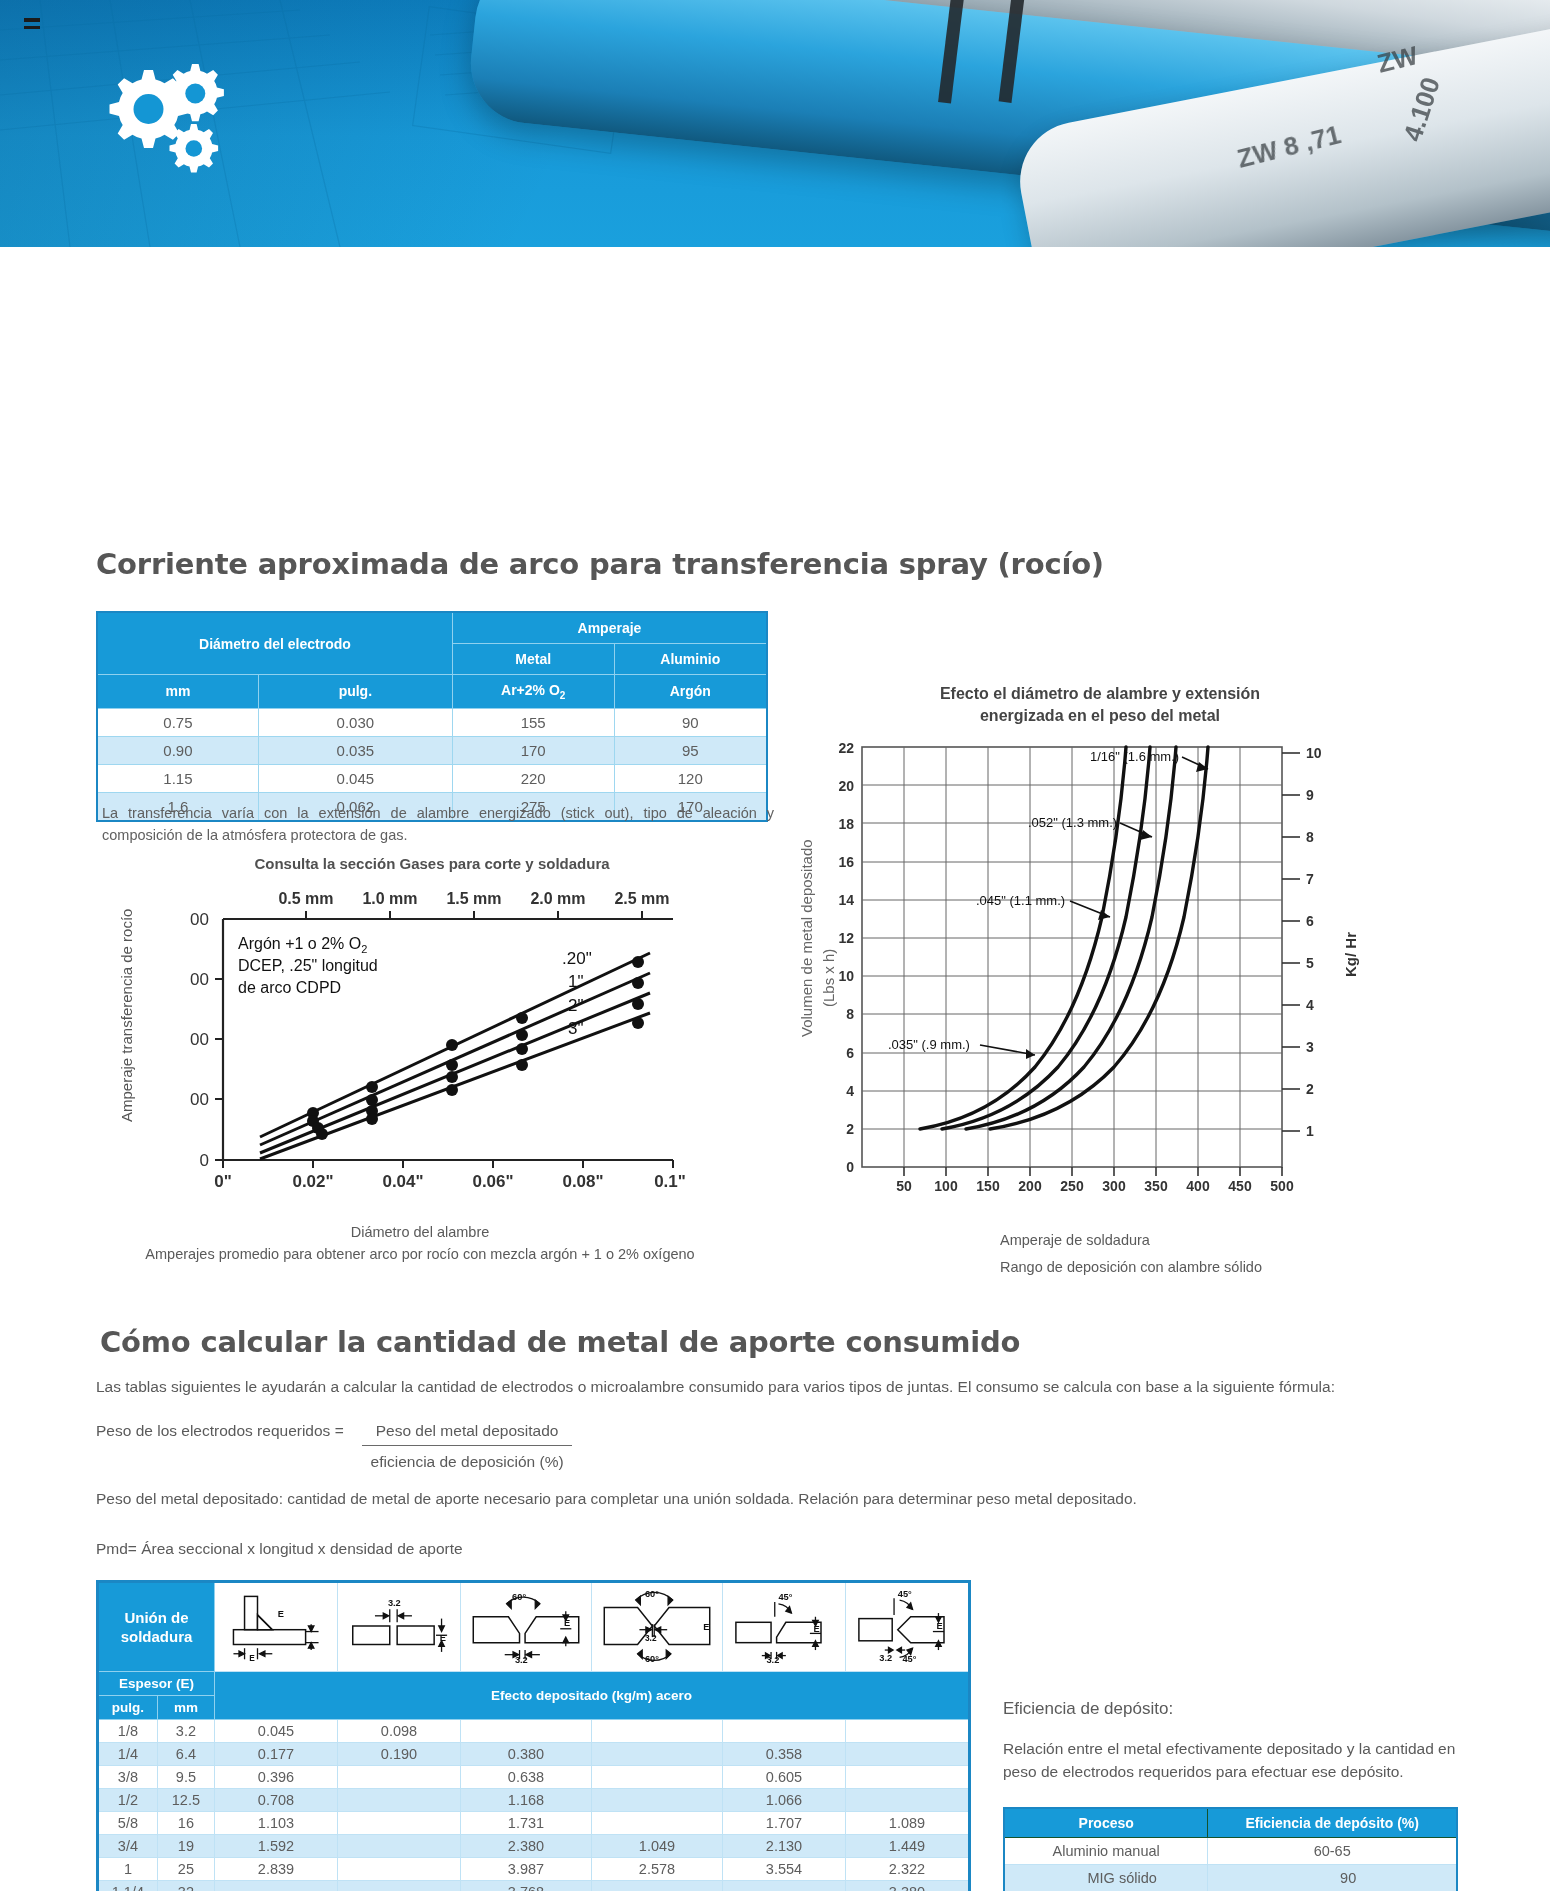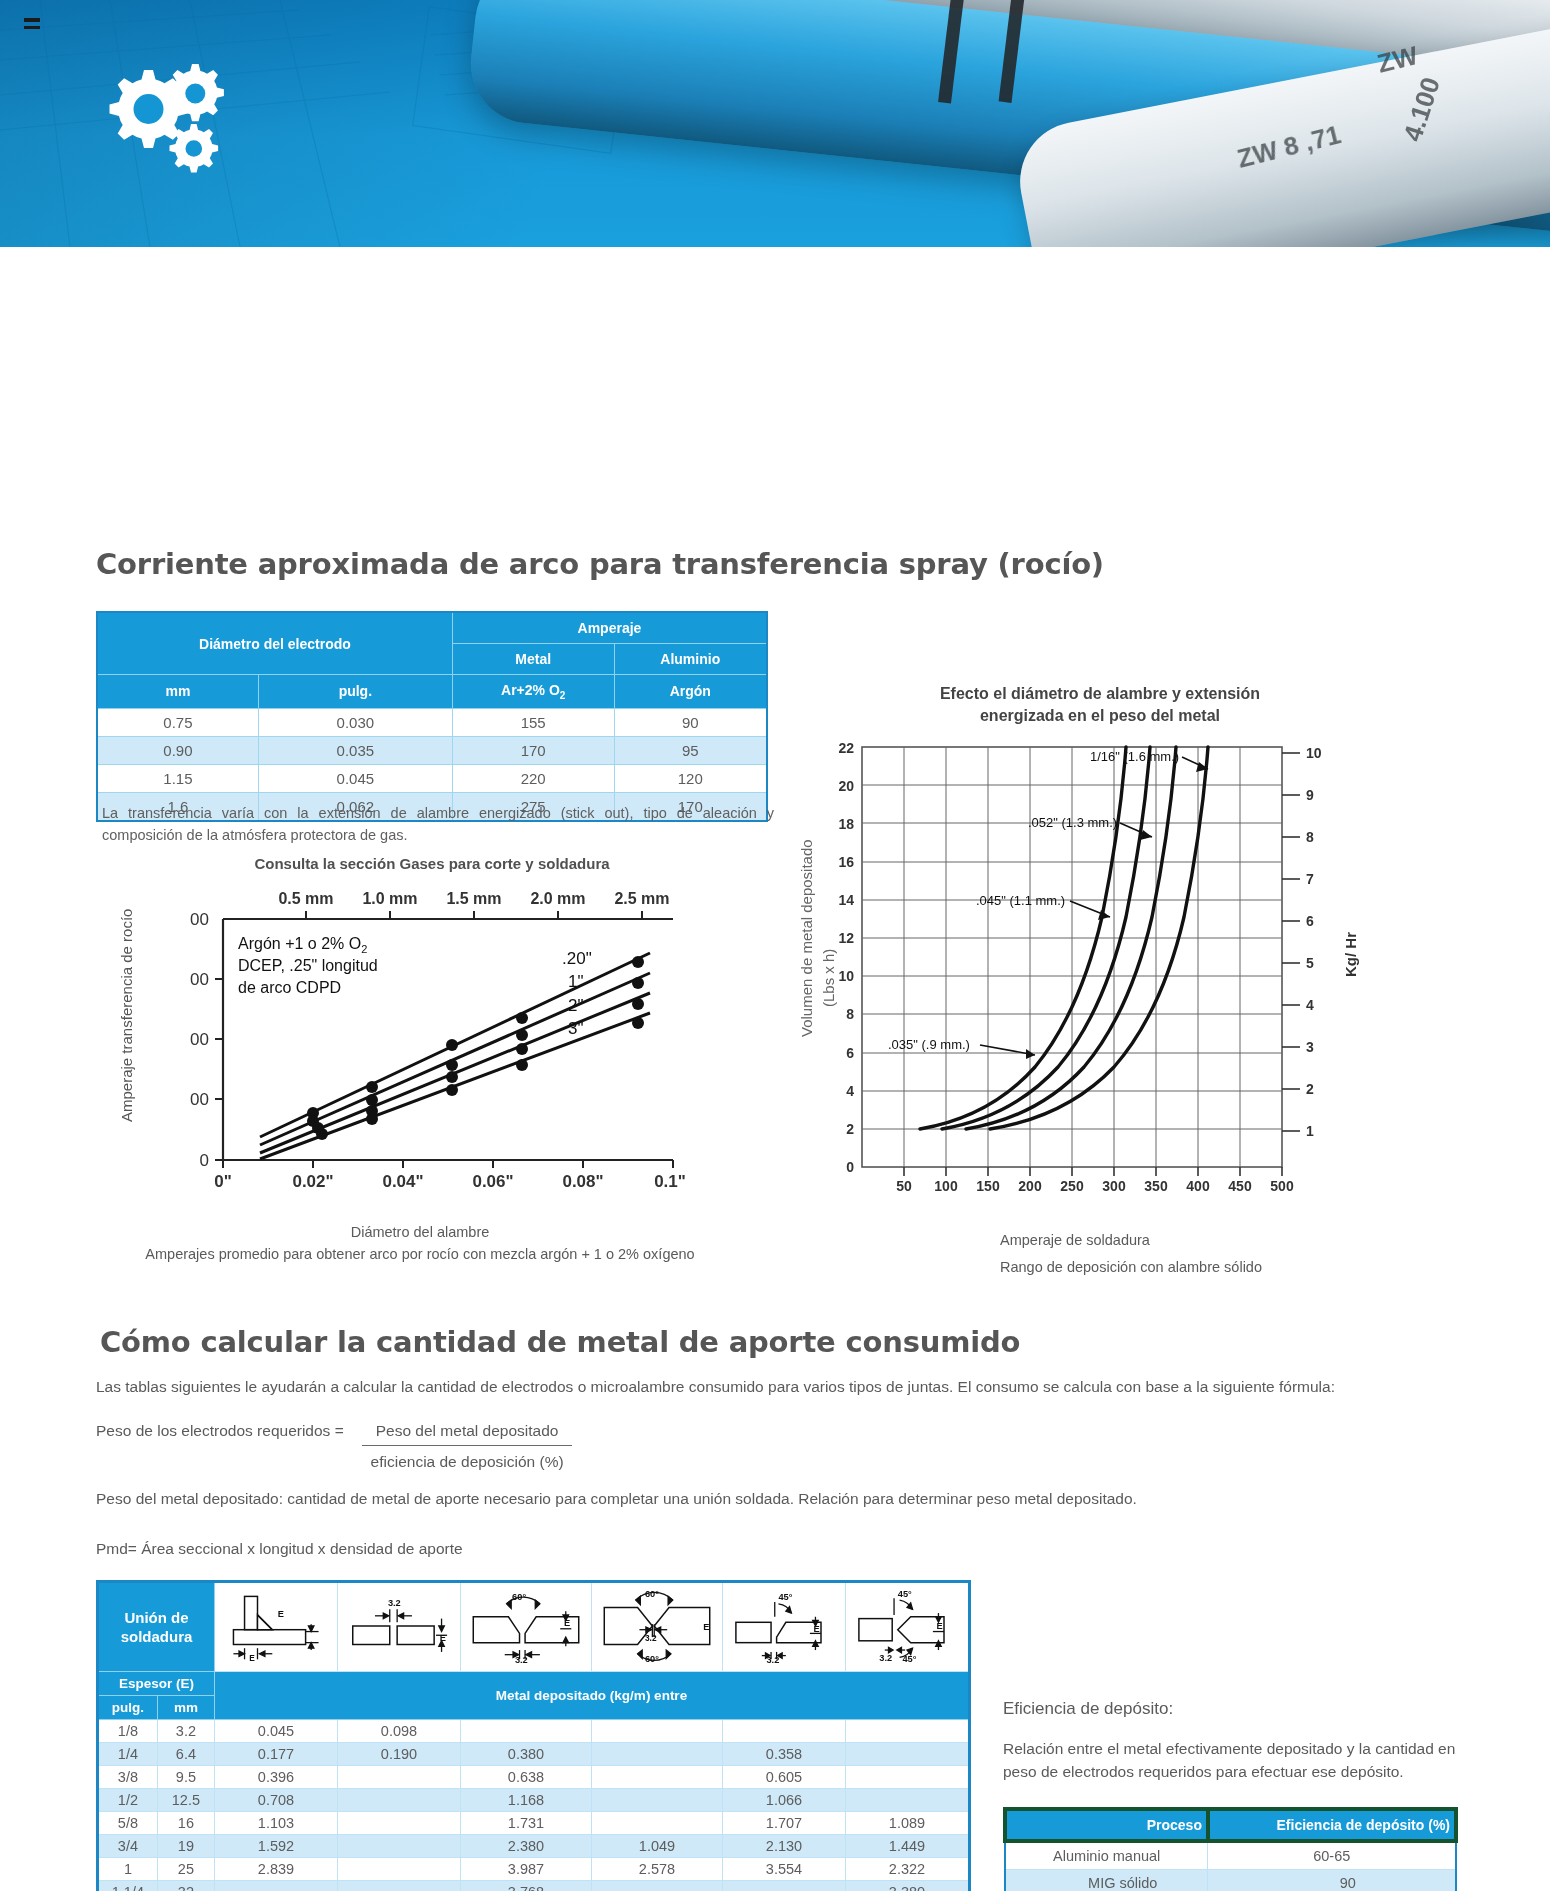--- a/index.html
+++ b/index.html
@@ -153,22 +153,22 @@
   .tbl2 td.jointcell { background:#ffffff; padding:2px; height:78px; vertical-align:middle;}
   .tbl2 .unionhdr { width:130px; font-size:15px; line-height:1.3; }
 
   
   .tbl3 {
     position:absolute; left:1003px; top:1560px;
     width: 455px; border-collapse:collapse;
     border: 2px solid #1b87c4; font-size:14px;
   }
   .tbl3 th {
-    background:#179ad8; color:#fff; font-weight:700; text-align:right;
-    border:4px solid #14532d; padding:6px 4px; font-size:14px;
+    background:#179ad8; color:#fff; font-weight:700; text-align:center;
+    border:1px solid #14532d; padding:6px 4px; font-size:14px;
   }
   .tbl3 td {
     border:1px solid #bfe2f5; text-align:center; padding:5px 4px; color:#5d5d5d;
     font-size:14.5px;
   }
   .tbl3 tr.alt td { background:#cfe9f8;padding-left:36px; }
 
   .ef-lbl { position:absolute; left:1003px; top:1452px; font-size:17px; color:#5a5a5a;}
   .ef-txt { position:absolute; left:1003px; top:1490px; width:460px; font-size:15.5px;
             color:#5a5a5a; line-height:1.5; }
@@ -696,21 +696,21 @@
             </g>
             <text x="50" y="9" font-size="10" font-weight="700" fill="#111">45°</text>
             <text x="30" y="78" font-size="10" font-weight="700" fill="#111">3.2</text>
             <text x="55" y="79" font-size="10" font-weight="700" fill="#111">45°</text>
             <text x="92" y="43" font-size="10" font-weight="700" fill="#111">E</text>
           </svg>
         </td>
       </tr>
       <tr>
         <th colspan="2">Espesor (E)</th>
-        <th colspan="6" rowspan="2">Metal depositado (kg/m) entre</th>
+        <th colspan="6" rowspan="2">Efecto depositado (kg/m) acero</th>
       </tr>
       <tr>
         <th style="width:66px">pulg.</th>
         <th style="width:64px">mm</th>
       </tr>
     </thead>
     <tbody id="tbl2-body">
         <tr>
           <td>1/8</td>
           <td>3.2</td>

